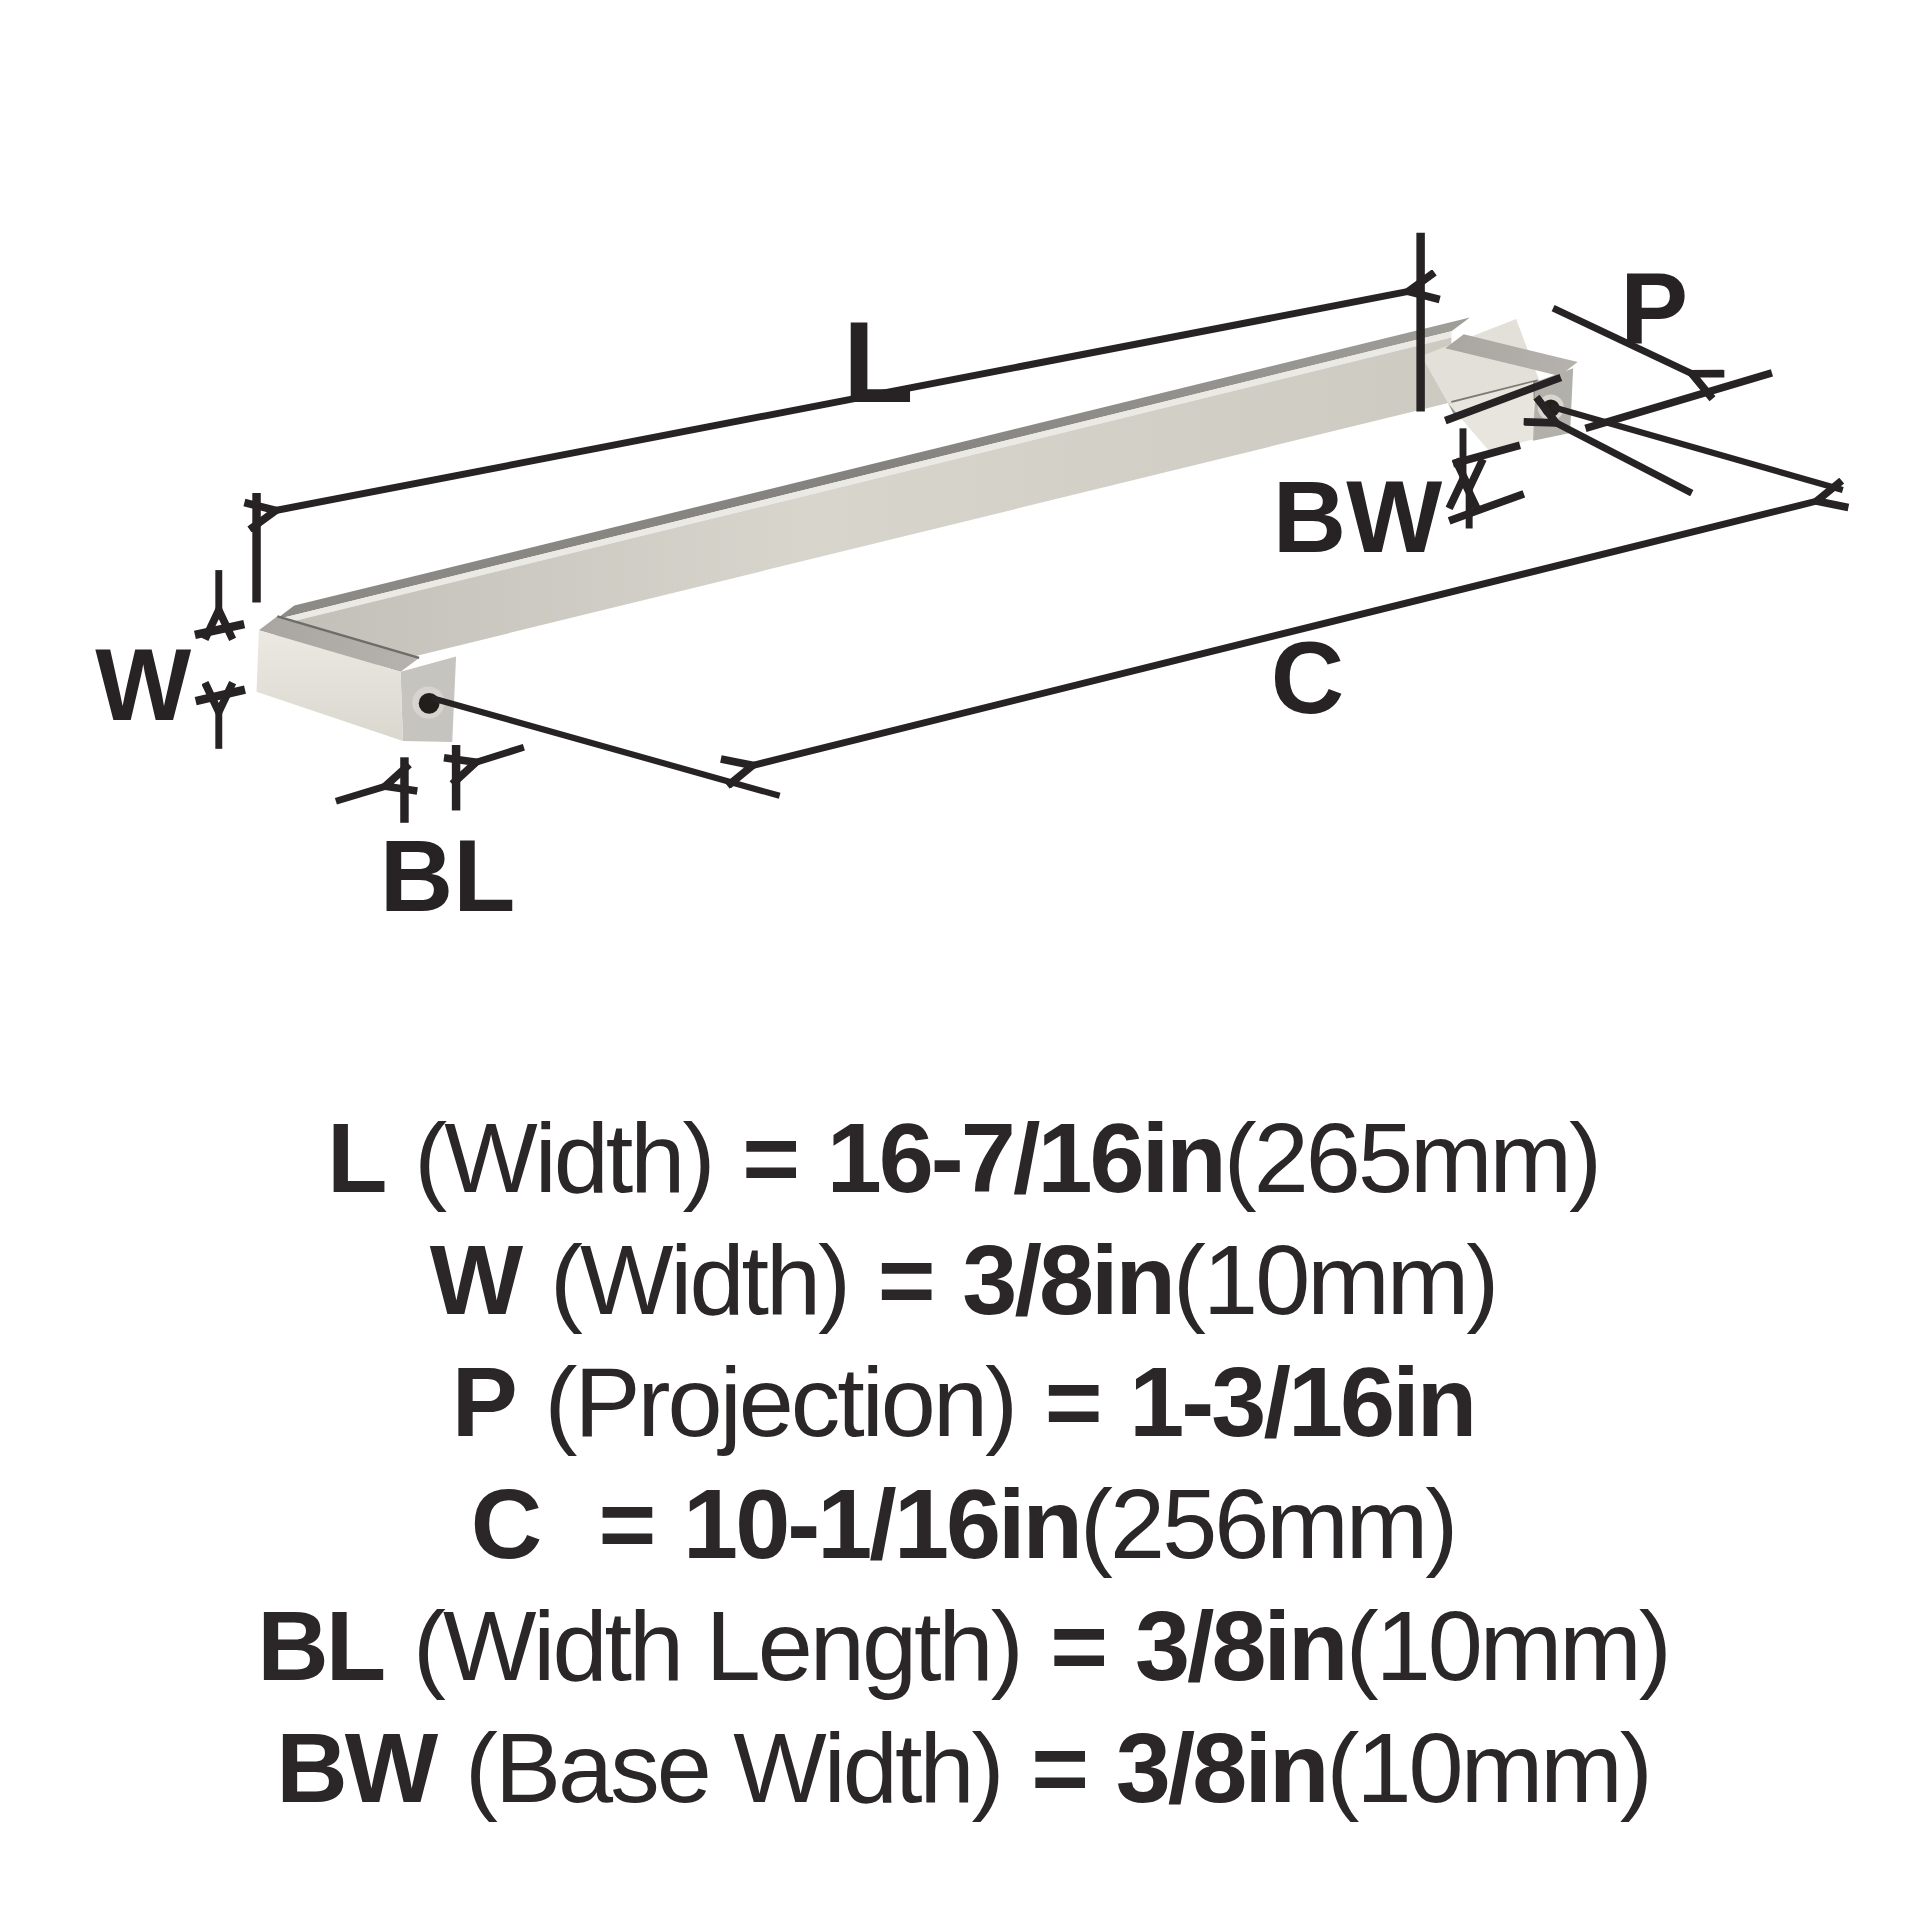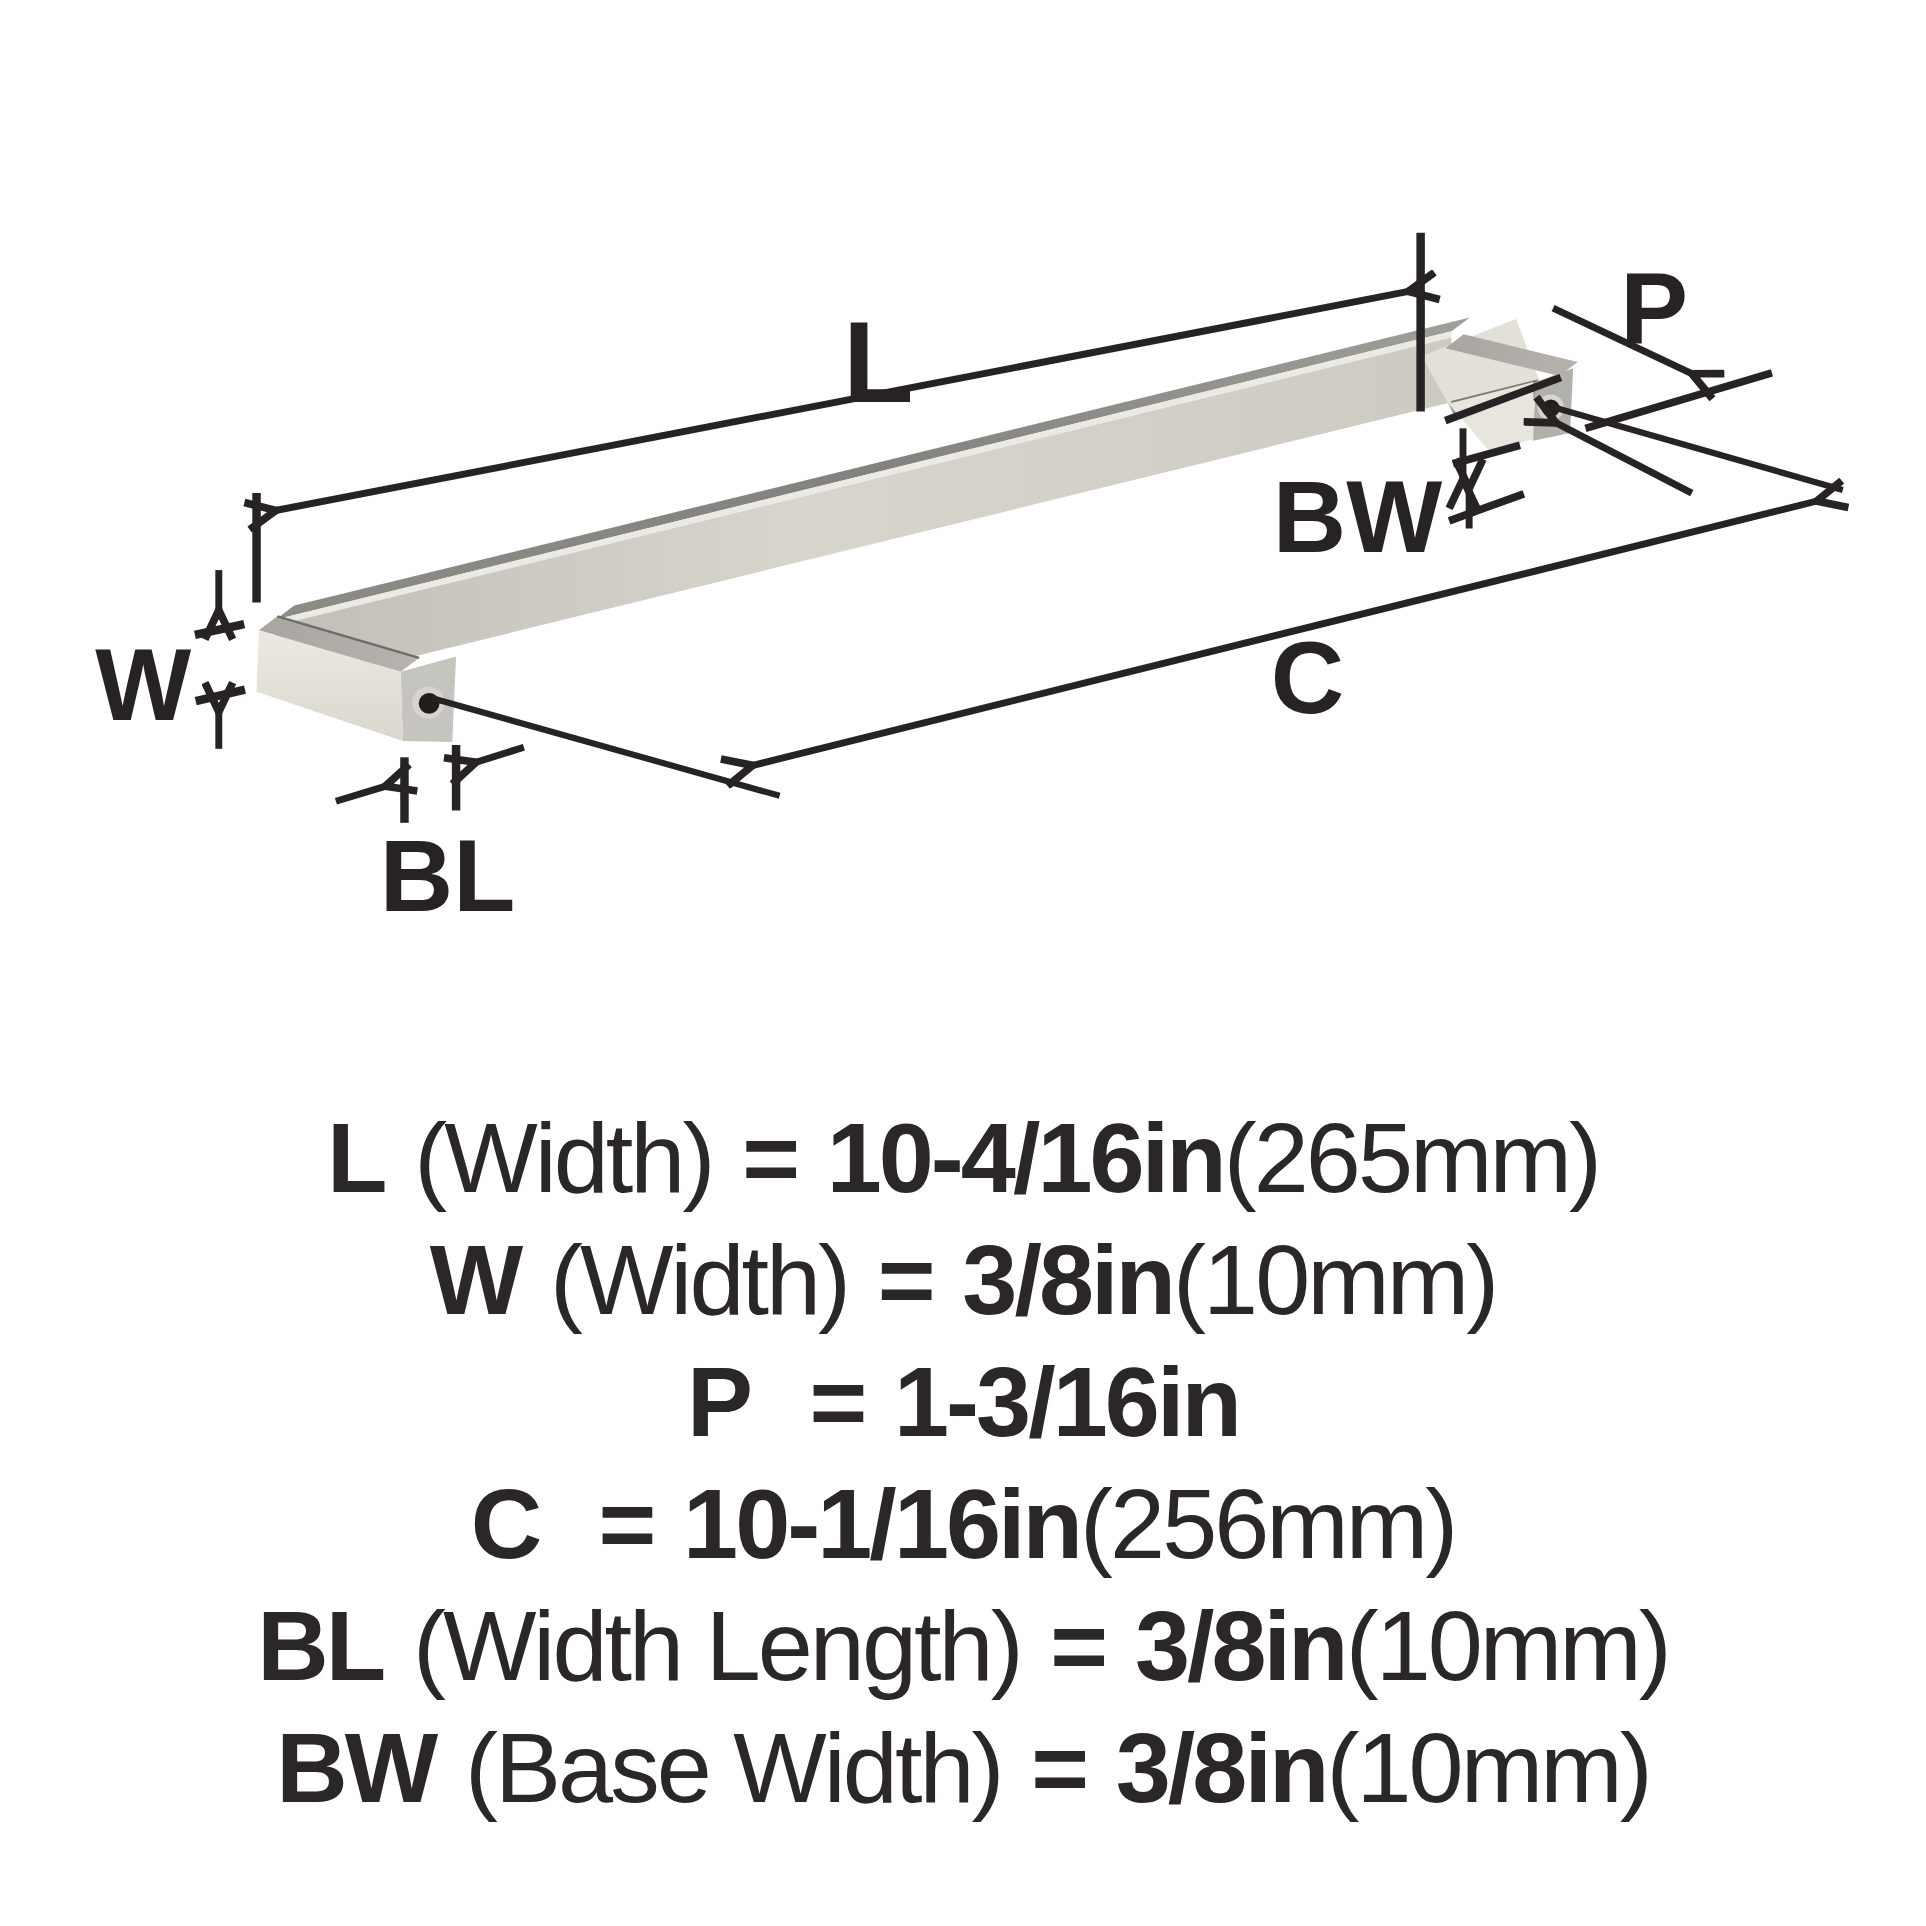--- a/index.html
+++ b/index.html
@@ -114,20 +114,20 @@
     <line x1="1886" y1="602" x2="1973" y2="578" stroke-width="10"></line>
     <line x1="1881" y1="676" x2="1978" y2="641" stroke-width="10"></line>
     <line x1="1899" y1="556" x2="1899" y2="624" stroke-width="9" marker-end="url(#ah)"></line>
     <line x1="1907" y1="686" x2="1907" y2="632" stroke-width="9" marker-end="url(#ah)"></line>
   </g>
   <text class="dim-label" x="1762" y="717" text-anchor="middle">BW</text>
 </svg>
 </div>
 
 <div id="specs">
-  <div class="spec-row"><span class="b">L</span><span class="gap"></span><span class="r">(Width)</span><span class="gap"></span><span class="b">=</span><span class="gap"></span><span class="vm"><span class="b">10-4/16in</span><span class="r">(265mm)</span></span></div>
+  <div class="spec-row"><span class="b">L</span><span class="gap"></span><span class="r">(Width)</span><span class="gap"></span><span class="b">=</span><span class="gap"></span><span class="vm"><span class="b">16-7/16in</span><span class="r">(265mm)</span></span></div>
   <div class="spec-row"><span class="b">W</span><span class="gap"></span><span class="r">(Width)</span><span class="gap"></span><span class="b">=</span><span class="gap"></span><span class="vm"><span class="b">3/8in</span><span class="r">(10mm)</span></span></div>
-  <div class="spec-row"><span class="b">P</span><span class="gap"></span><span class="gap"></span><span class="b">=</span><span class="gap"></span><span class="vm"><span class="b">1-3/16in</span></span></div>
+  <div class="spec-row"><span class="b">P</span><span class="gap"></span><span class="r">(Projection)</span><span class="gap"></span><span class="b">=</span><span class="gap"></span><span class="vm"><span class="b">1-3/16in</span></span></div>
   <div class="spec-row"><span class="b">C</span><span class="gap"></span><span class="gap"></span><span class="b">=</span><span class="gap"></span><span class="vm"><span class="b">10-1/16in</span><span class="r">(256mm)</span></span></div>
   <div class="spec-row"><span class="b">BL</span><span class="gap"></span><span class="r">(Width Length)</span><span class="gap"></span><span class="b">=</span><span class="gap"></span><span class="vm"><span class="b">3/8in</span><span class="r">(10mm)</span></span></div>
   <div class="spec-row"><span class="b">BW</span><span class="gap"></span><span class="r">(Base Width)</span><span class="gap"></span><span class="b">=</span><span class="gap"></span><span class="vm"><span class="b">3/8in</span><span class="r">(10mm)</span></span></div>
 </div>
 
 
 </body></html>

